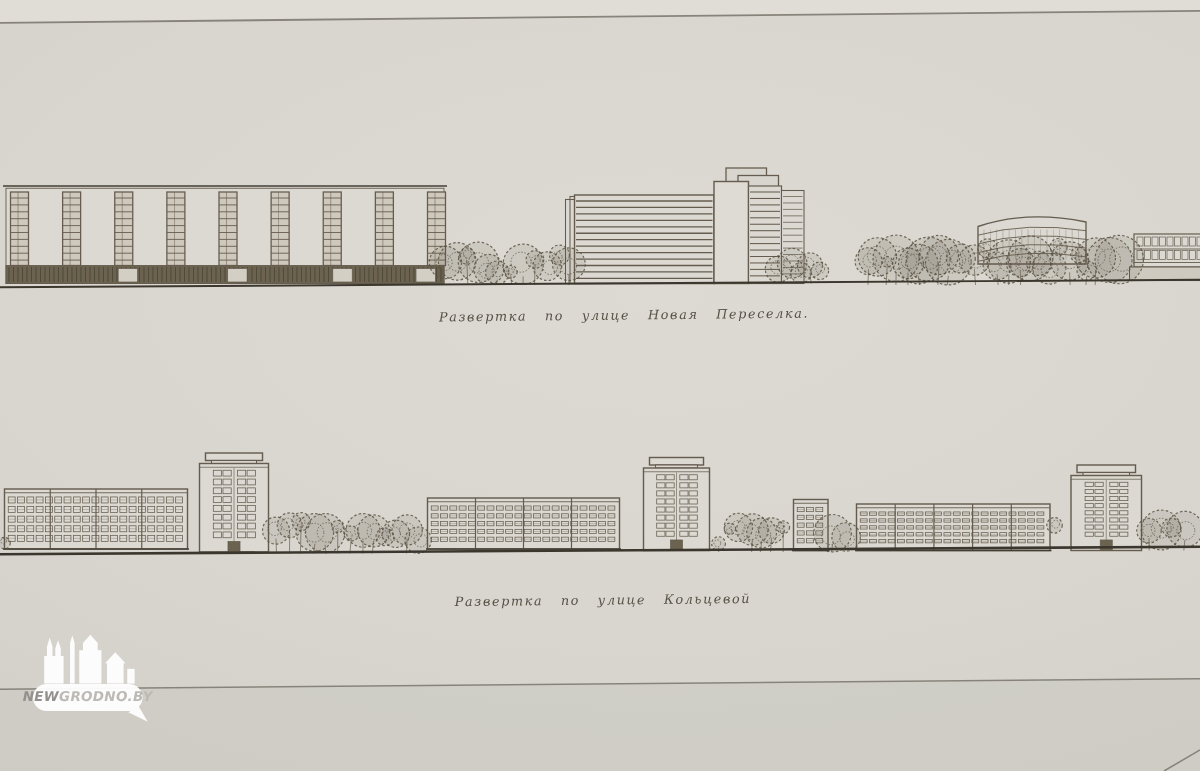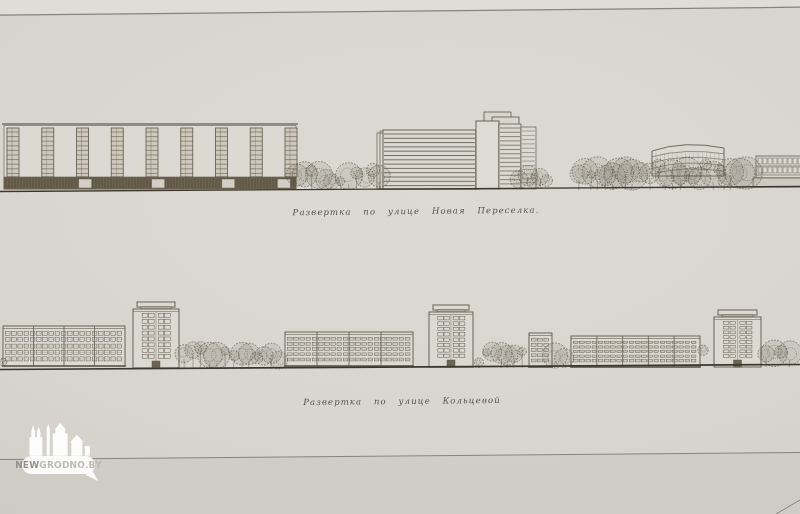--- a/index.html
+++ b/index.html
@@ -18,21 +18,21 @@
     clip-path:polygon(0 10px,800px 3px,800px 64px,0 64px);
     background:#cbc9c1;opacity:.55;
   }
   #drawing{position:absolute;left:0;top:0;}
   .caption{
     position:absolute;transform:translateX(-50%) rotate(-0.6deg);
     font-family:"DejaVu Serif",serif;font-style:italic;
     font-size:8.5px;color:#4c453a;letter-spacing:1.1px;word-spacing:8px;
     white-space:nowrap;opacity:.92;
   }
-  #watermark{position:absolute;left:22px;top:421px;width:90px;height:72px;opacity:.95;}
+  #watermark{position:absolute;left:22px;top:421px;width:90px;height:72px;opacity:.95;font-style:italic;}
   #skyline{position:absolute;left:5px;top:0;}
   .bubble{
     position:absolute;left:0px;top:35px;width:73px;height:18px;background:#fff;
     border-radius:10px;display:flex;align-items:center;justify-content:center;
     font-size:9px;font-weight:bold;letter-spacing:0.2px;
   }
   .bubble .b1{color:#8f8d89;}
   .bubble .b2{color:#bdbab5;}
   .tail{
     position:absolute;left:66px;top:51px;width:0;height:0;

